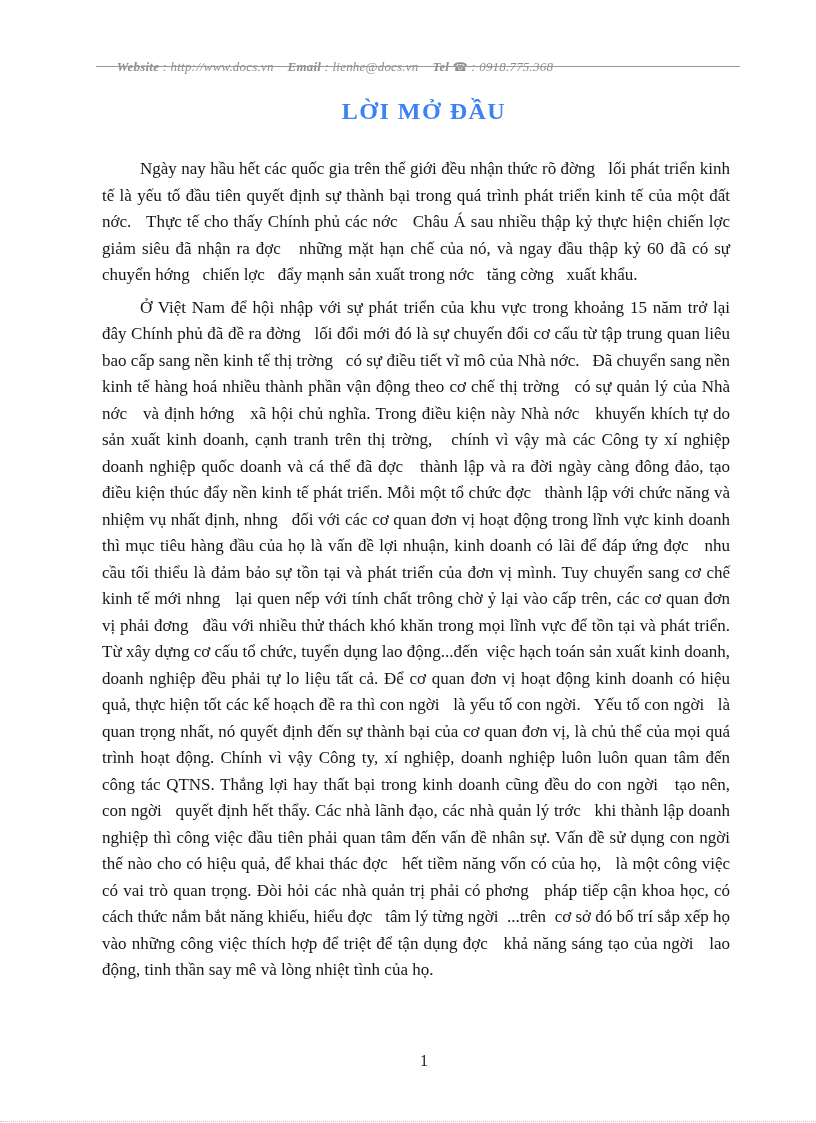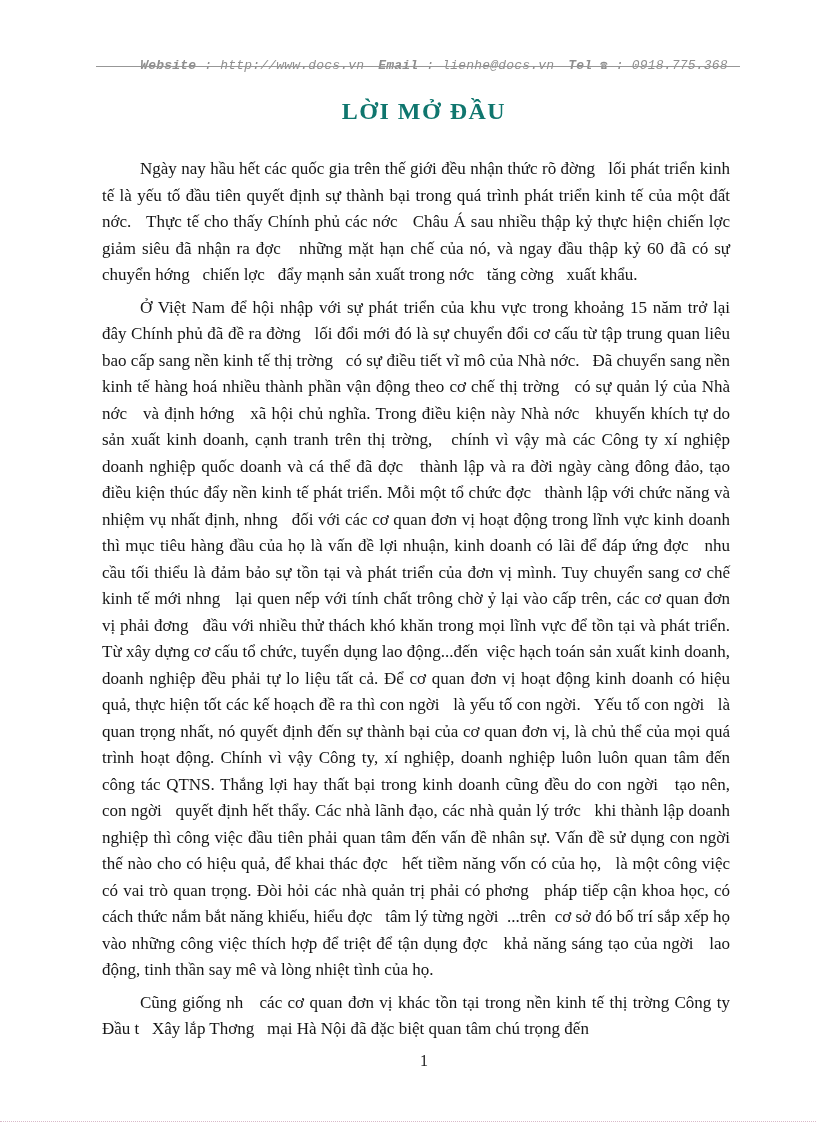--- a/index.html
+++ b/index.html
@@ -11,22 +11,21 @@
     background: #ffffff;
     font-family: "Liberation Serif", serif;
     color: #151515;
     overflow: hidden;
   }
   .header {
     position: absolute;
     top: 43px;
     left: 96px;
     width: 644px;
-    text-align: center;
-    font-family: Liberation Mono, monospace;
+    font-family: Liberation Serif, serif;
     font-style: italic;
     font-size: 13px;
     color: #8e8e8e;
     white-space: pre;
     letter-spacing: 0.2px;
   }
   .header .hgroup { margin: 0 7px; }
   .header b { font-weight: bold; }
   .tel-icon { font-style: normal; font-size: 12px; }
   .header-rule {
@@ -38,21 +37,21 @@
   }
   .title {
     position: absolute;
     top: 98px;
     left: 110px;
     width: 628px;
     text-align: center;
     font-size: 24px;
     font-weight: bold;
     letter-spacing: 1.5px;
-    color: #0f766e;
+    color: #3b82f6;
   }
   .content {
     position: absolute;
     top: 156px;
     left: 102px;
     width: 628px;
     text-align: justify;
     font-size: 17px;
     line-height: 26.5px;
   }
@@ -87,20 +86,19 @@
   <div class="header">
     <span class="hgroup"><b>Website</b><span> : </span><span>http://www.docs.vn</span></span><span class="hgroup"><b>Email</b><span> : </span><span>lienhe@docs.vn</span></span><span class="hgroup"><b>Tel</b> <span class="tel-icon">☎</span><span> : </span><span>0918.775.368</span></span>
   </div>
   <div class="header-rule"></div>
 
   <div class="title">LỜI MỞ ĐẦU</div>
 
   <div class="content">
     <p>Ngày nay hầu hết các quốc gia trên thế giới đều nhận thức rõ đờng   lối phát triển kinh tế là yếu tố đầu tiên quyết định sự thành bại trong quá trình phát triển kinh tế của một đất nớc.   Thực tế cho thấy Chính phủ các nớc   Châu Á sau nhiều thập kỷ thực hiện chiến lợc   giảm siêu đã nhận ra đợc   những mặt hạn chế của nó, và ngay đầu thập kỷ 60 đã có sự chuyển hớng   chiến lợc   đẩy mạnh sản xuất trong nớc   tăng cờng   xuất khẩu.</p>
     <p>Ở Việt Nam để hội nhập với sự phát triển của khu vực trong khoảng 15 năm trở lại đây Chính phủ đã đề ra đờng   lối đổi mới đó là sự chuyển đổi cơ cấu từ tập trung quan liêu bao cấp sang nền kinh tế thị trờng   có sự điều tiết vĩ mô của Nhà nớc.   Đã chuyển sang nền kinh tế hàng hoá nhiều thành phần vận động theo cơ chế thị trờng   có sự quản lý của Nhà nớc   và định hớng   xã hội chủ nghĩa. Trong điều kiện này Nhà nớc   khuyến khích tự do sản xuất kinh doanh, cạnh tranh trên thị trờng,   chính vì vậy mà các Công ty xí nghiệp doanh nghiệp quốc doanh và cá thể đã đợc   thành lập và ra đời ngày càng đông đảo, tạo điều kiện thúc đẩy nền kinh tế phát triển. Mỗi một tổ chức đợc   thành lập với chức năng và nhiệm vụ nhất định, nhng   đối với các cơ quan đơn vị hoạt động trong lĩnh vực kinh doanh thì mục tiêu hàng đầu của họ là vấn đề lợi nhuận, kinh doanh có lãi để đáp ứng đợc   nhu cầu tối thiểu là đảm bảo sự tồn tại và phát triển của đơn vị mình. Tuy chuyển sang cơ chế kinh tế mới nhng   lại quen nếp với tính chất trông chờ ỷ lại vào cấp trên, các cơ quan đơn vị phải đơng   đầu với nhiều thử thách khó khăn trong mọi lĩnh vực để tồn tại và phát triển. Từ xây dựng cơ cấu tổ chức, tuyển dụng lao động...đến  việc hạch toán sản xuất kinh doanh, doanh nghiệp đều phải tự lo liệu tất cả. Để cơ quan đơn vị hoạt động kinh doanh có hiệu quả, thực hiện tốt các kế hoạch đề ra thì con ngời   là yếu tố con ngời.   Yếu tố con ngời   là quan trọng nhất, nó quyết định đến sự thành bại của cơ quan đơn vị, là chủ thể của mọi quá trình hoạt động. Chính vì vậy Công ty, xí nghiệp, doanh nghiệp luôn luôn quan tâm đến công tác QTNS. Thắng lợi hay thất bại trong kinh doanh cũng đều do con ngời   tạo nên, con ngời   quyết định hết thẩy. Các nhà lãnh đạo, các nhà quản lý trớc   khi thành lập doanh nghiệp thì công việc đầu tiên phải quan tâm đến vấn đề nhân sự. Vấn đề sử dụng con ngời   thế nào cho có hiệu quả, để khai thác đợc   hết tiềm năng vốn có của họ,   là một công việc có vai trò quan trọng. Đòi hỏi các nhà quản trị phải có phơng   pháp tiếp cận khoa học, có cách thức nắm bắt năng khiếu, hiểu đợc   tâm lý từng ngời  ...trên  cơ sở đó bố trí sắp xếp họ vào những công việc thích hợp để triệt để tận dụng đợc   khả năng sáng tạo của ngời   lao động, tinh thần say mê và lòng nhiệt tình của họ.</p>
-    <p>Cũng giống nh   các cơ quan đơn vị khác tồn tại trong nền kinh tế thị trờng Công ty Đầu t   Xây lắp Thơng   mại Hà Nội đã đặc biệt quan tâm chú trọng đến</p>
   </div>
 
   <div class="page-number">1</div>
 
   <div class="bottom-edge"></div>
 
 </div>
 
 </body></html>

